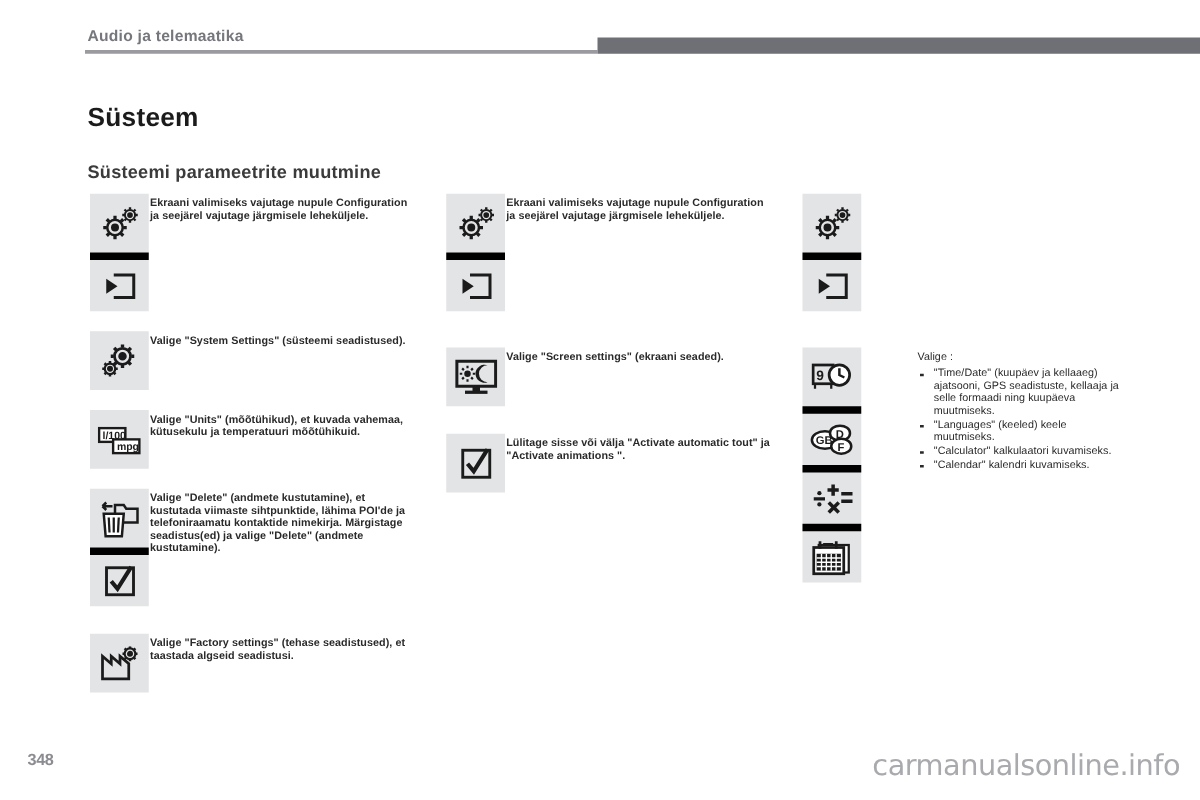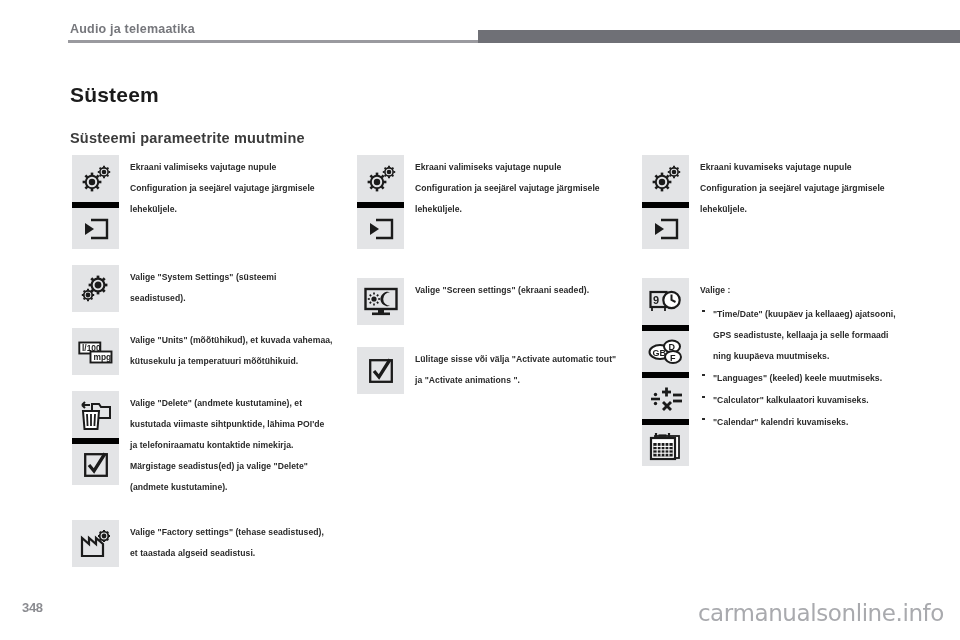--- a/index.html
+++ b/index.html
@@ -105,30 +105,31 @@
     display: flex;
     align-items: center;
     justify-content: center;
     box-sizing: border-box;
   }
   .icon-box + .icon-box {
     border-top: 6px solid #000000;
   }
   .step-text {
     flex: 1;
-    padding-left: 11px;
+    padding-left: 1px;
     padding-top: 2px;
     font-size: 8.6px;
-    line-height: 21px;
+    line-height: 10px;
     font-weight: bold;
     color: #2a2a2a;
     letter-spacing: .05px;
   }
   .step-text.plain {
-    font-weight: bold;
+    font-weight: normal;
+    margin-left: 44px;
   }
 
   .gap-sm { height: 8px; }
   .gap-md { height: 14px; }
   .gap-lg { height: 21px; }
 
   
   .bullet-intro {
     margin: 0 0 3px 0;
   }
@@ -471,21 +472,20 @@
             </g>
           </svg>
         </div>
         <div class="icon-box">
           <svg width="28" height="24" viewBox="0 0 28 24">
             <path d="M9 3 H25 V21 H9" fill="none" stroke="#1b1b1b" stroke-width="2.4"></path>
             <path d="M3 6 L12 12 L3 18 Z" fill="#1b1b1b"></path>
           </svg>
         </div>
       </div>
-      <div class="step-text">Ekraani kuvamiseks vajutage nupule Configuration ja seejärel vajutage järgmisele leheküljele.</div>
     </div>
 
     <div class="gap-lg"></div>
 
     <div class="step">
       <div class="icon-stack">
         <div class="icon-box">
           <svg width="34" height="26" viewBox="0 0 34 26">
             <rect x="1.5" y="3" width="16" height="15" fill="none" stroke="#1b1b1b" stroke-width="2.2"></rect>
             <text x="4" y="15" font-family="Liberation Sans, sans-serif" font-size="11" font-weight="bold" fill="#1b1b1b">9</text>

